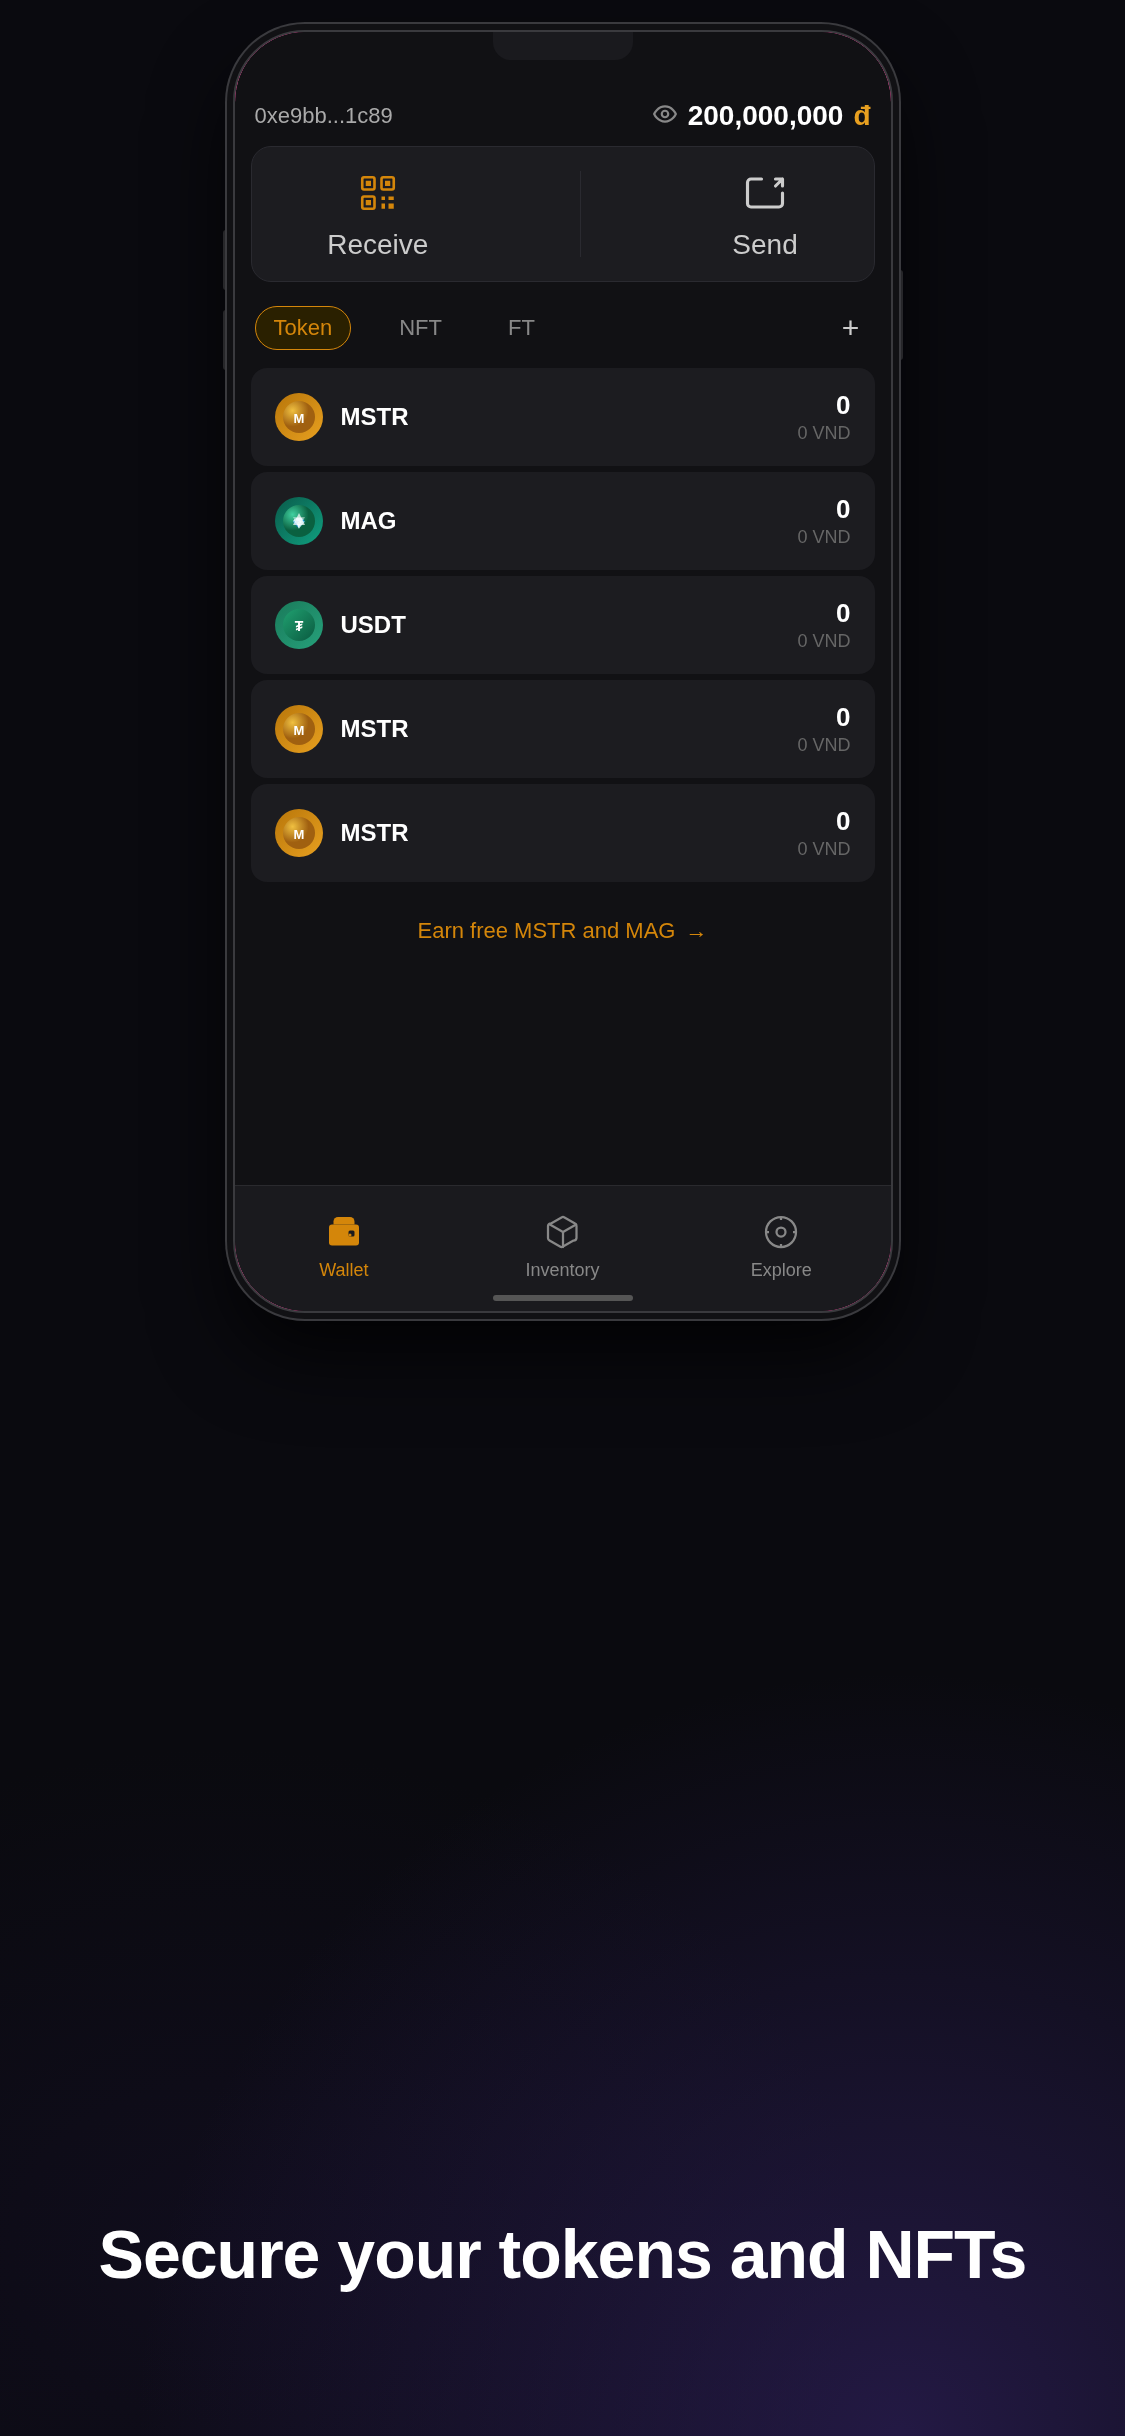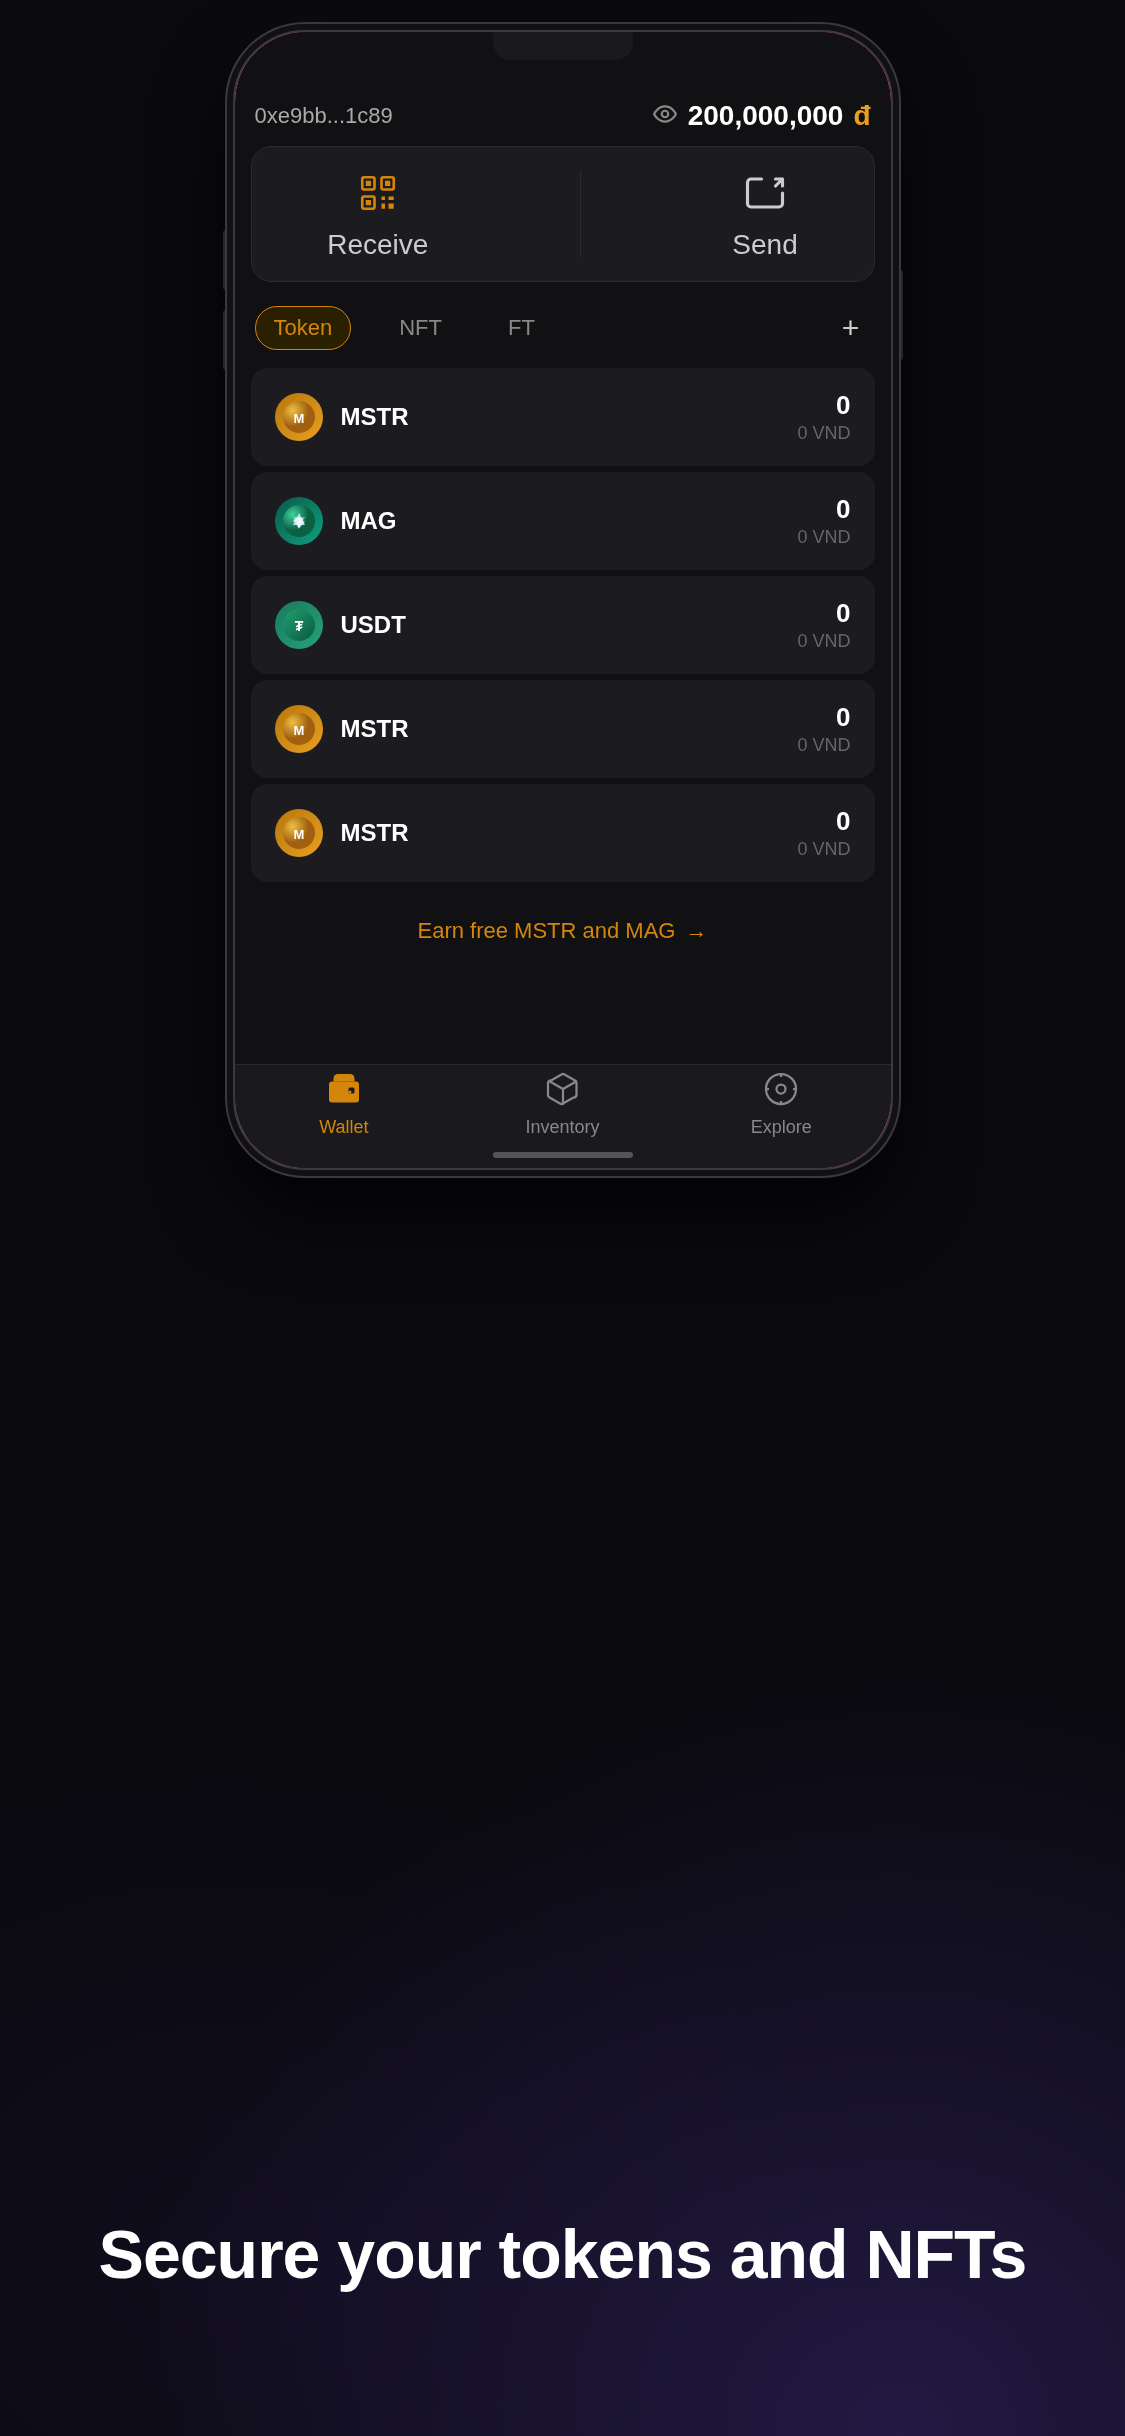--- a/index.html
+++ b/index.html
@@ -33,21 +33,21 @@
       left: 50%;
       transform: translateX(-50%);
       width: 660px;
       height: 1140px;
     }
 
     
     .phone-frame {
       position: relative;
       width: 660px;
-      height: 1140px;
+      height: 1283px;
       background: #ec4899;
       border-radius: 72px;
       border: 2px solid #3a3a3e;
       box-shadow:
         0 0 0 6px #111114,
         0 0 0 8px #3a3a3e,
         0 40px 80px rgba(0,0,0,0.8);
       overflow: hidden;
     }
 
@@ -326,21 +326,21 @@
     .bottom-nav {
       position: absolute;
       bottom: 0;
       left: 0;
       right: 0;
       background: #1a1a1e;
       border-top: 1px solid #2a2a2e;
       display: flex;
       justify-content: space-around;
       align-items: center;
-      padding: 4px 0 30px;
+      padding: 26px 0 30px;
     }
 
     .nav-item {
       display: flex;
       flex-direction: column;
       align-items: center;
       gap: 8px;
       cursor: pointer;
       flex: 1;
     }

